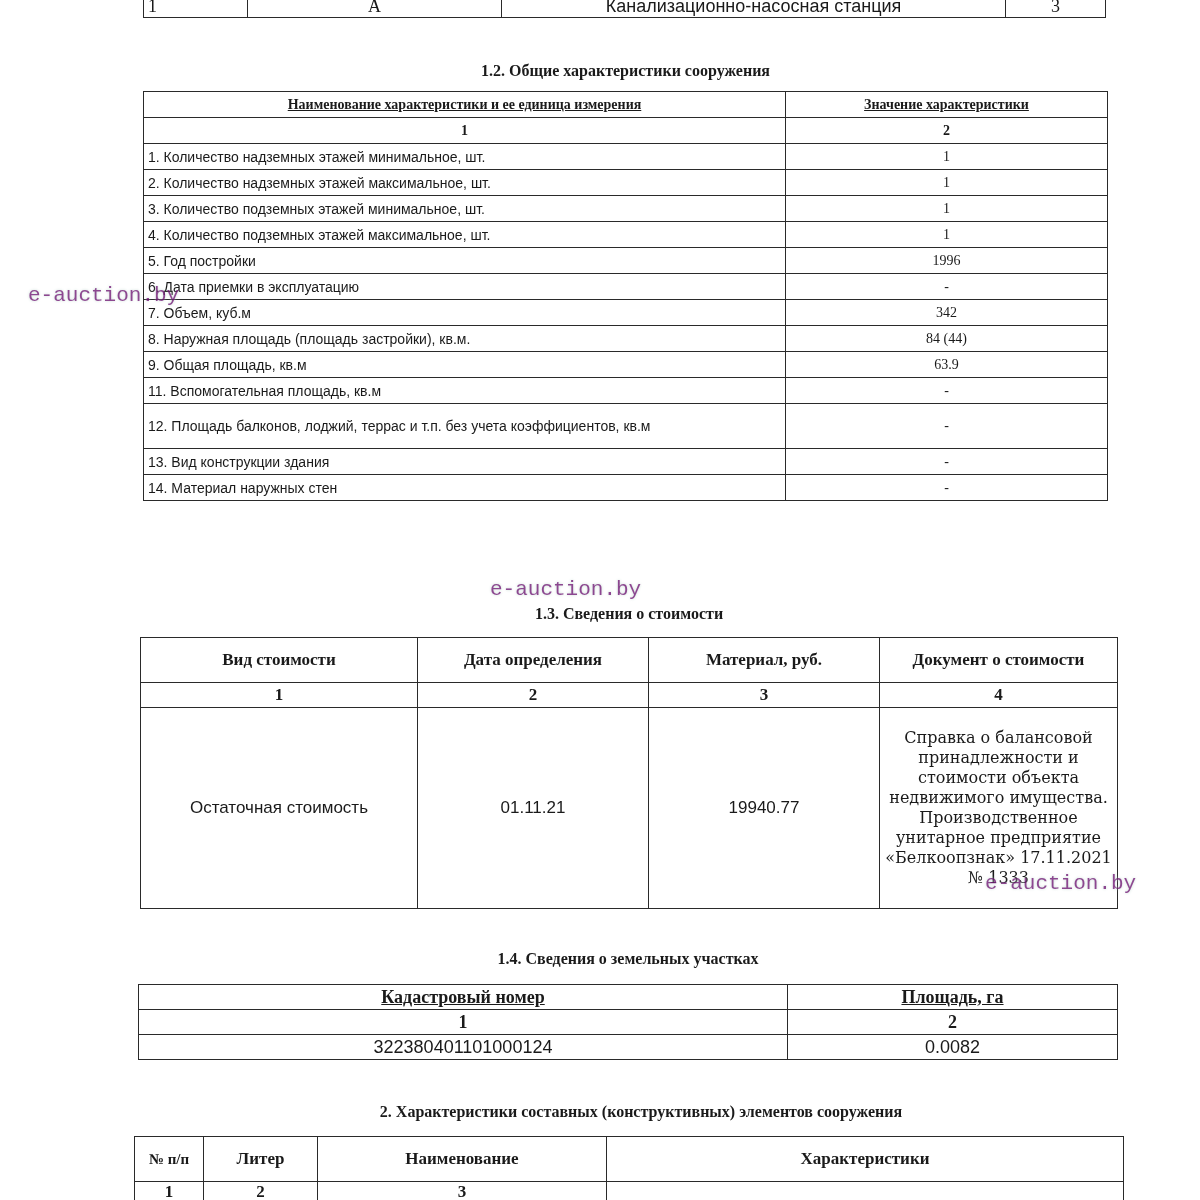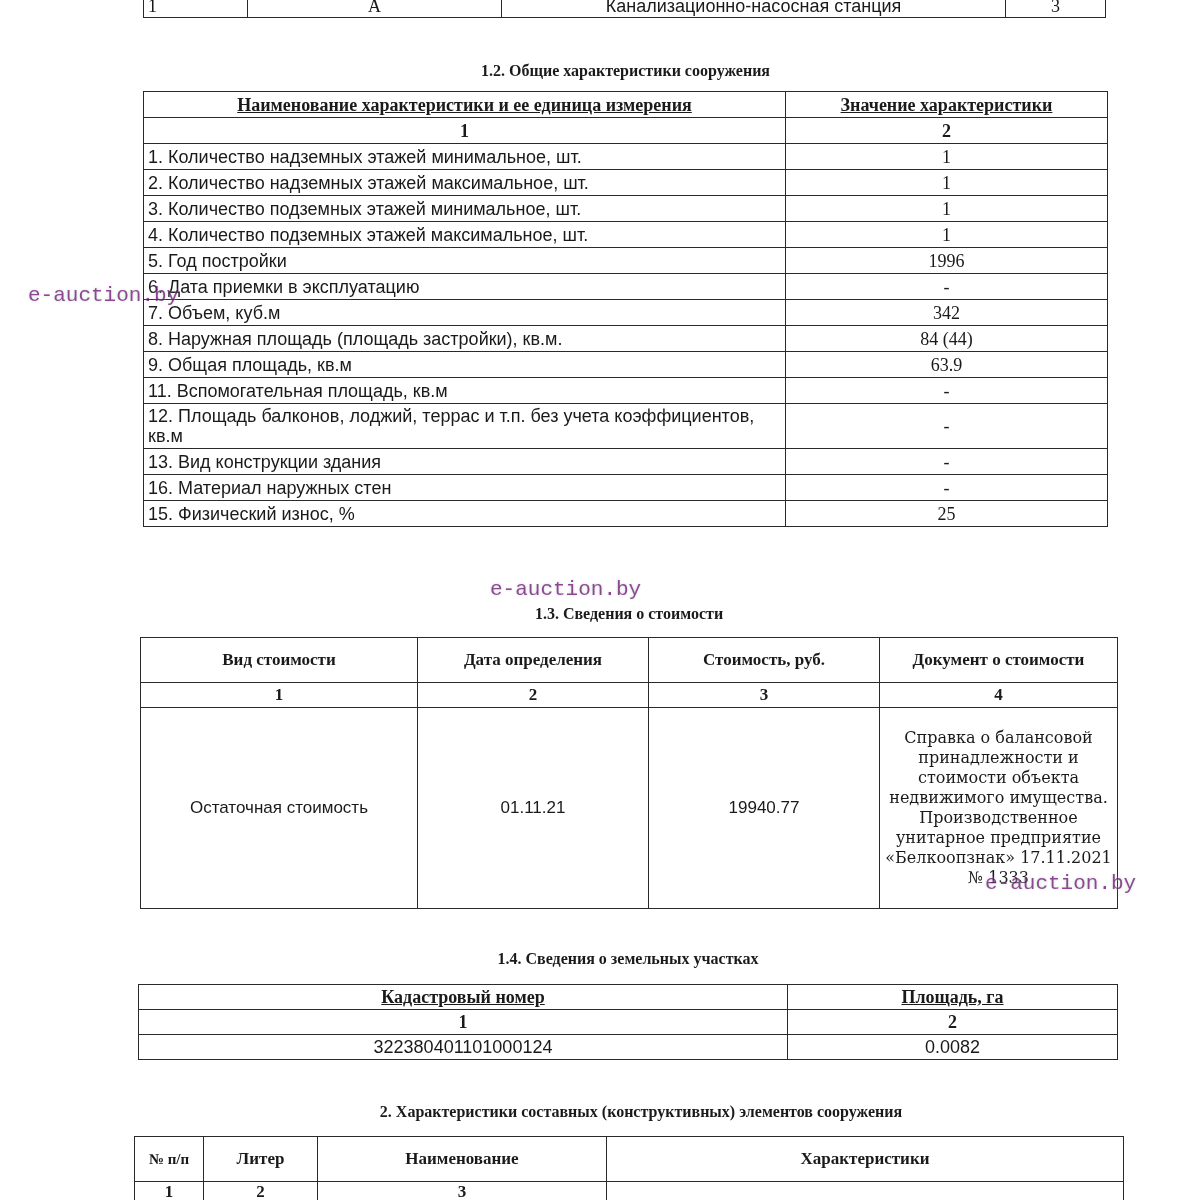--- a/index.html
+++ b/index.html
@@ -15,21 +15,21 @@
     .bold { font-weight: bold; }
     .c { text-align: center; }
     .watermark {
       position: absolute; font-family: Liberation Mono, monospace; font-size: 21px;
       color: #701a75; opacity: 0.8; text-shadow: 0 0 3px #b9d0c8;
     }
     
     #top-table { left: 143px; top: -6px; width: 963px; font-size: 18px; }
     #top-table td { height: 22px; }
     
-    #t12 { left: 143px; top: 91px; width: 965px; font-size: 18px; }
+    #t12 { left: 143px; top: 91px; width: 965px; font-size: 14px; }
     #t12 td { height: 25px; line-height: 20px; }
     #t12 .lbl { width: 633px; text-align: left; }
     
     #t13 { left: 140px; top: 637px; width: 978px; font-size: 17px; }
     #t13 th { height: 44px; font-weight: bold; }
     #t13 .num td { height: 24px; font-weight: bold; }
     
     #t14 { left: 138px; top: 984px; width: 980px; font-size: 18px; }
     #t14 td { height: 24px; margin-left: 30px; }
     
@@ -104,37 +104,33 @@
       </tr>
   <tr>
         <td class="lbl narrow" style="height:44px">12. Площадь балконов, лоджий, террас и т.п. без учета коэффициентов, кв.м</td>
         <td class="c">-</td>
       </tr>
   <tr>
         <td class="lbl narrow">13. Вид конструкции здания</td>
         <td class="c">-</td>
       </tr>
   <tr>
-        <td class="lbl narrow">16. Материал наружных стен</td>
+        <td class="lbl narrow">14. Материал наружных стен</td>
         <td class="c">-</td>
-      </tr>
-  <tr>
-        <td class="lbl narrow">15. Физический износ, %</td>
-        <td class="c">25</td>
       </tr>
 </tbody>
   </table>
 
 <div class="title" style="left:140px; top:605px; width:978px;">1.3. Сведения о стоимости</div>
 <table id="t13">
   <tbody>
       <tr>
     <th style="width:268px">Вид стоимости</th>
     <th style="width:222px">Дата определения</th>
-    <th style="width:222px">Стоимость, руб.</th>
+    <th style="width:222px">Материал, руб.</th>
     <th>Документ о стоимости</th>
   </tr>
   <tr class="num">
     <td class="c">1</td>
     <td class="c">2</td>
     <td class="c">3</td>
     <td class="c">4</td>
   </tr>
   <tr>
     <td class="c narrow" style="height:200px">Остаточная стоимость</td>

